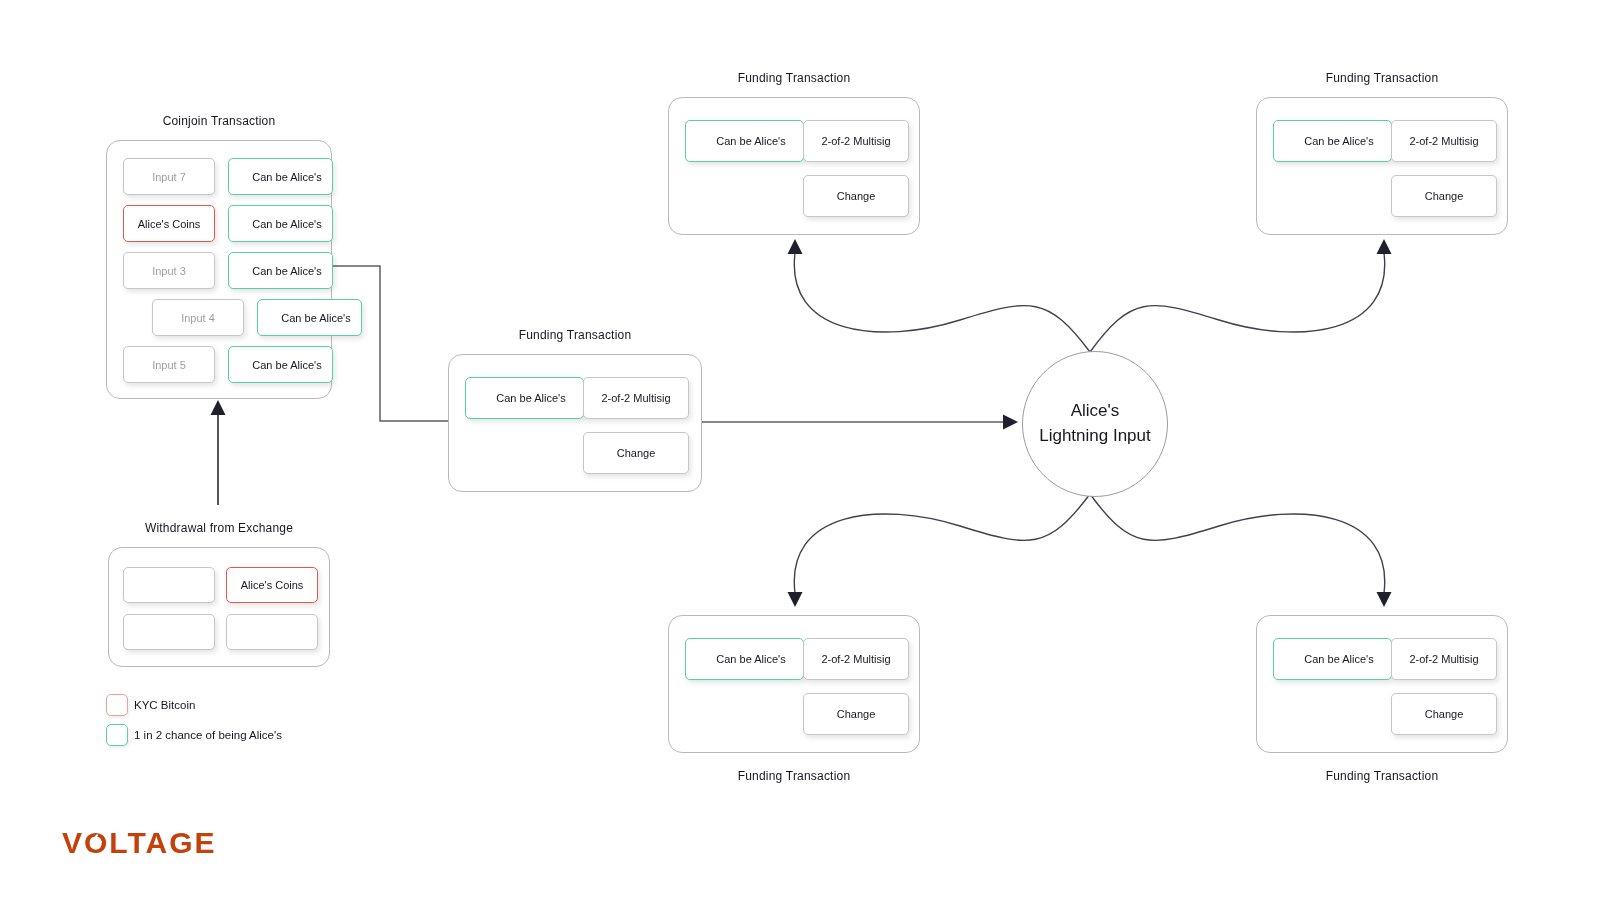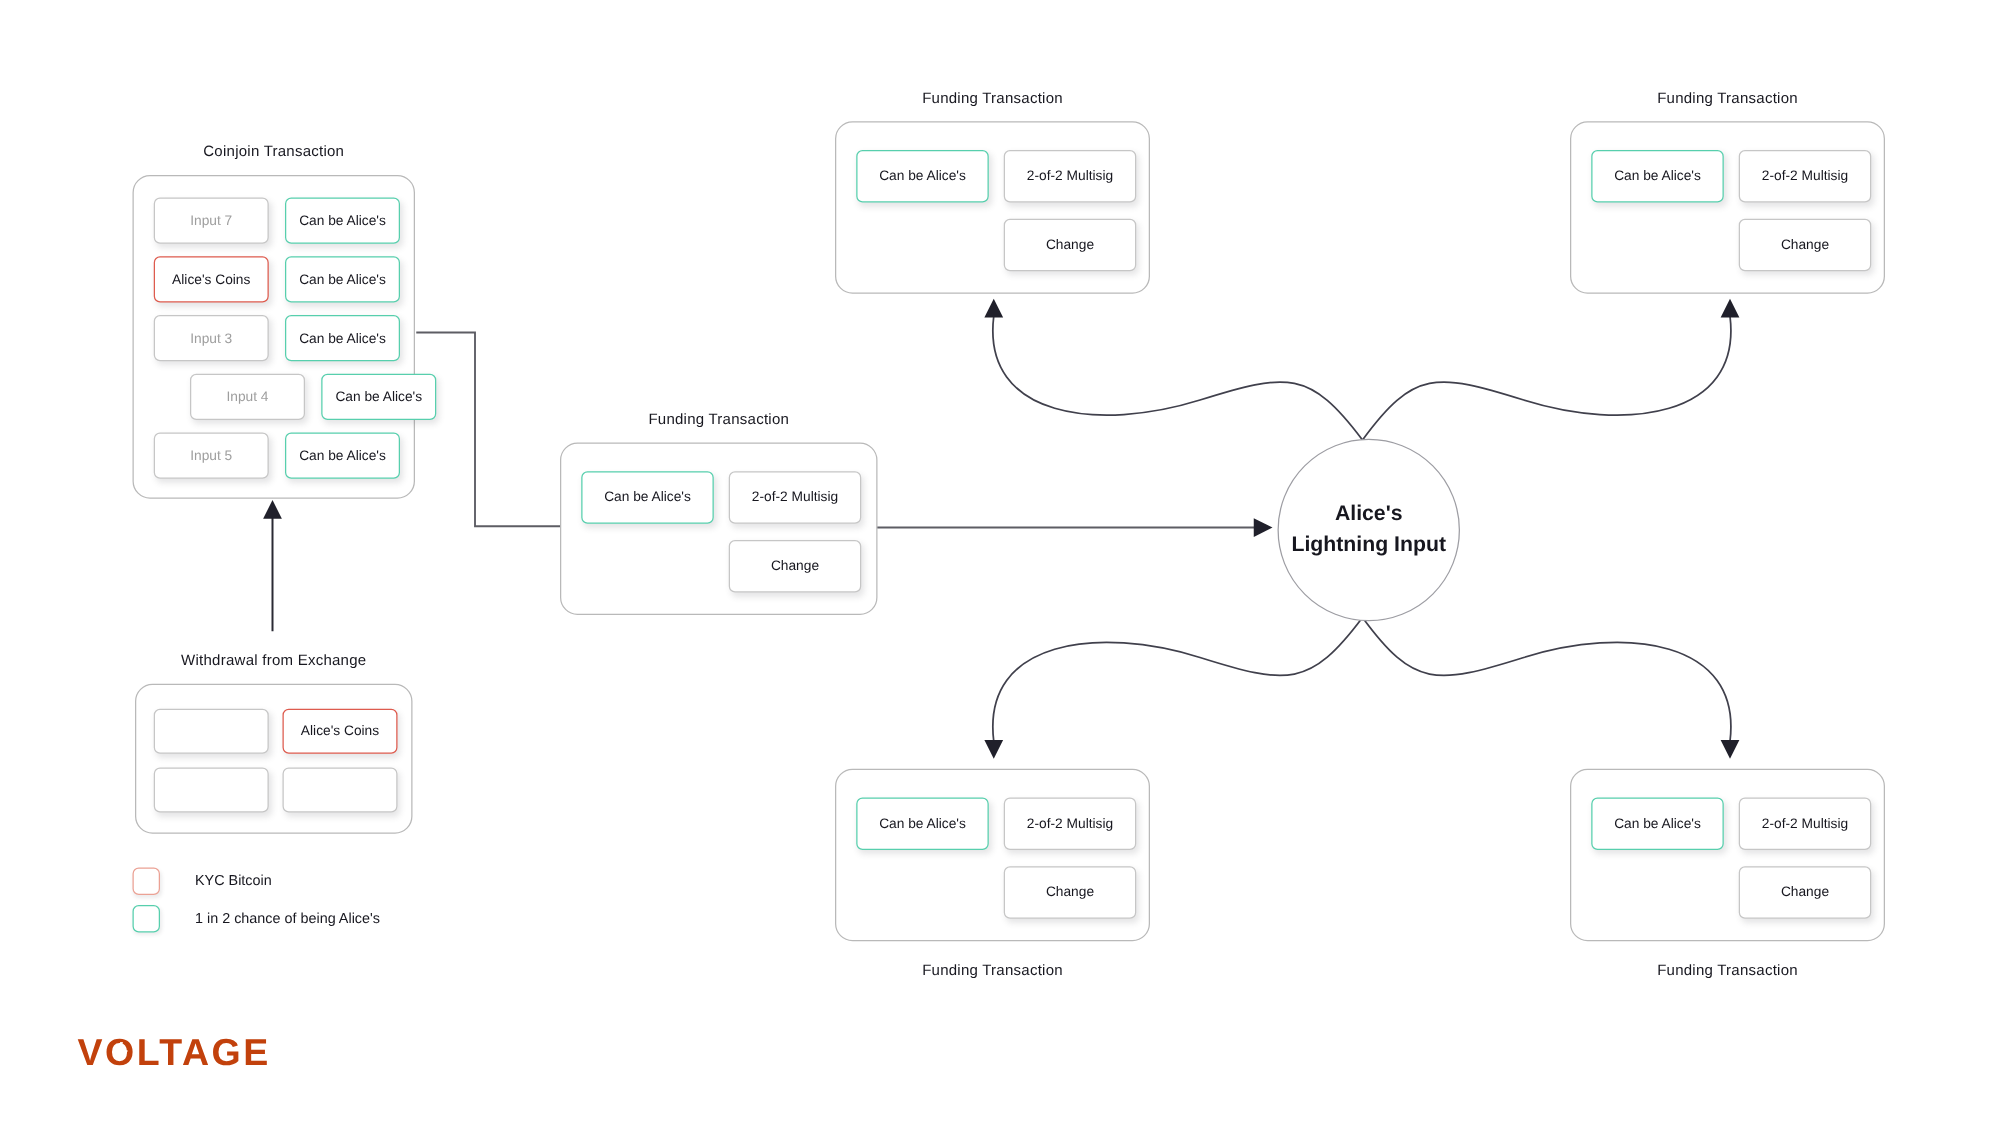--- a/index.html
+++ b/index.html
@@ -29,21 +29,21 @@
   .fund-box{width:250px;height:136px;}
   .fund-box.mid{width:252px;}
 
   .cell{
     position:absolute;display:flex;align-items:center;justify-content:center;
     background:#fff;border:1px solid var(--border-gray);border-radius:5px;
     font-size:11px;font-weight:500;color:var(--ink);text-align:center;
     box-shadow:2px 3px 5px rgba(70,70,80,.14);
   }
   .cell.plain-muted{color:var(--muted);font-weight:400;}
-  .cell.green{border-color:var(--chance-green);}
+  .cell.green{border-color:var(--chance-green);padding-left:13px;}
   .cell.red{border-color:var(--kyc-red);}
 
   
   .cj-in{left:16px;width:90px;height:35px;}
   .cj-out{left:121px;width:90px;height:35px;}
   .r0{top:17px;} .r1{top:64px;} .r2{top:111px;} .r3{top:158px;margin-left:29px;} .r4{top:205px;}
 
   
   .wd-c{width:90px;height:34px;}
   .wd-tl{left:14px;top:19px;} .wd-tr{left:117px;top:19px;}
@@ -57,30 +57,30 @@
   
   #coinjoin-wrap{left:106px;top:112px;}
   #withdrawal-wrap{left:108px;top:519px;}
   #ft-middle{left:448px;top:326px;}
   #ft-top-center{left:668px;top:69px;}
   #ft-top-right{left:1256px;top:69px;}
   #ft-bottom-center{left:668px;top:615px;}
   #ft-bottom-right{left:1256px;top:615px;}
 
   .legend{position:absolute;left:106px;top:694px;display:flex;flex-direction:column;gap:8px;}
-  .legend-row{display:flex;align-items:center;gap:28px;text-align:center;}
+  .legend-row{display:flex;align-items:center;gap:6px;text-align:center;}
   .swatch{width:20px;height:20px;border-radius:5px;background:#fff;display:inline-block;box-shadow:1px 2px 3px rgba(70,70,80,.10);}
   .swatch.red-sw{border:1px solid #eba194;}
   .swatch.green-sw{border:1px solid var(--chance-green);}
   .legend-label{font-size:11.5px;color:var(--ink);font-weight:400;}
 
   .node-circle{
     position:absolute;left:1022px;top:351px;width:144px;height:144px;border-radius:50%;
     background:#fff;border:1px solid #9d9da3;display:flex;align-items:center;justify-content:center;
-    text-align:center;font-size:17px;line-height:1.45;font-weight:700;
+    text-align:center;font-size:17px;line-height:1.45;font-weight:400;
   }
 
   .logo{
     position:absolute;left:62px;top:826px;font-size:30px;font-weight:800;
     color:#c2410c;letter-spacing:2px;white-space:nowrap;
   }
   .logo-o{position:relative;display:inline-block;}
   .logo-o::after{
     content:"\03DF"; 
     position:absolute;left:50%;top:50%;transform:translate(-50%,-52%) rotate(8deg);

